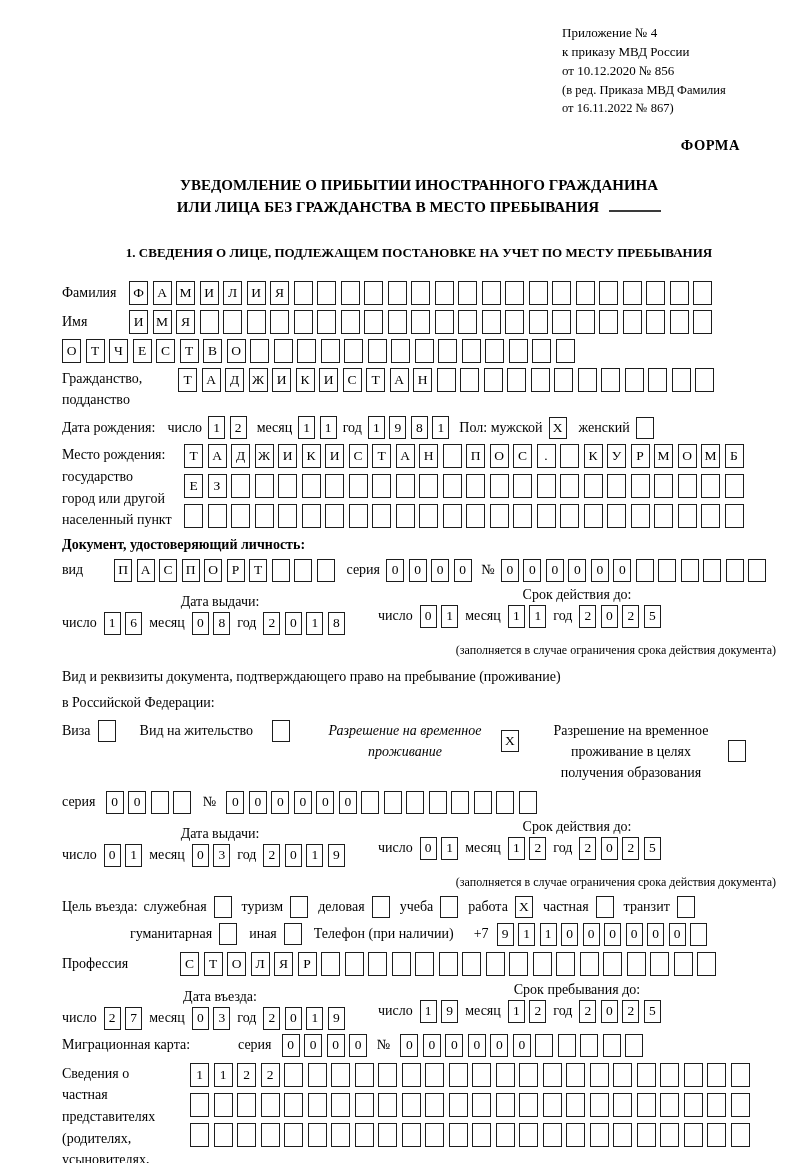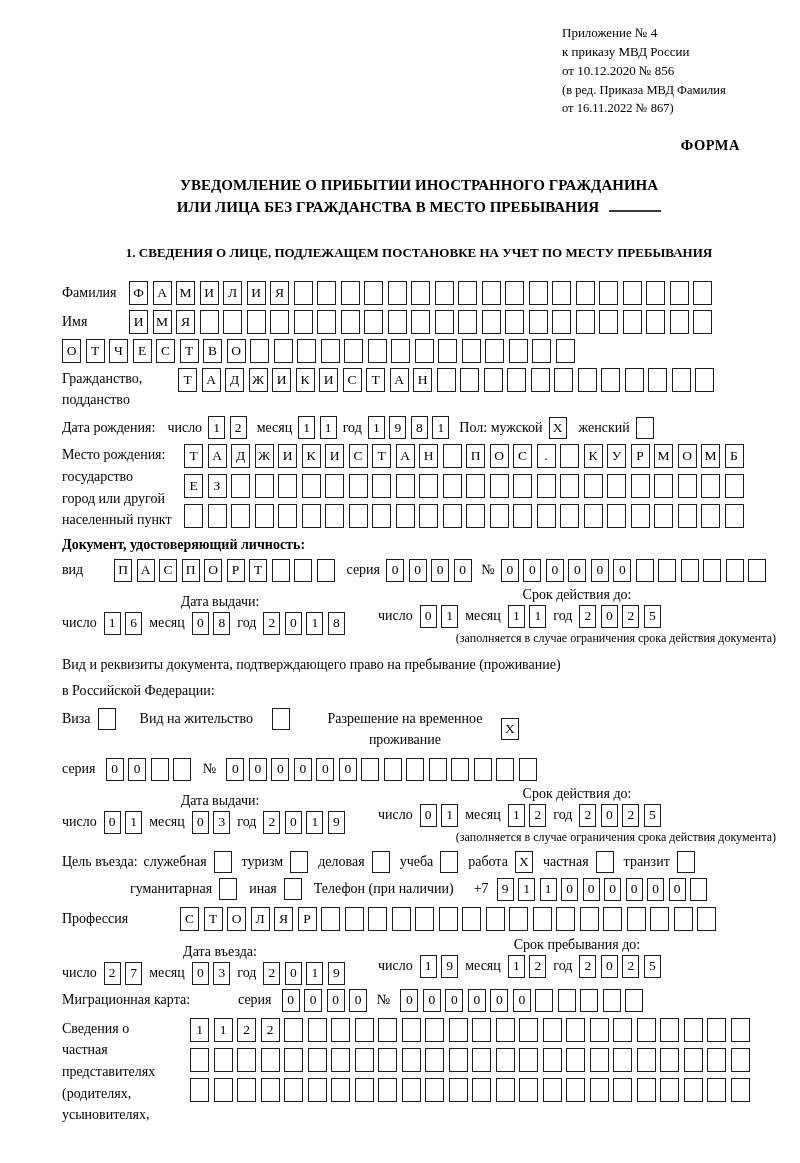--- a/index.html
+++ b/index.html
@@ -33,25 +33,25 @@
     width:18px; height:22px; border:1.7px solid #1d1d1d; box-sizing:border-box;
     display:inline-flex; align-items:center; justify-content:center; font-size:13.5px; flex:0 0 auto;
   }
   .pair { display:inline-flex; align-items:center; gap:7px; }
   
   .date-block { display:flex; margin-bottom:4px; }
   .date-col-l { width:316px;margin-top:7px; }
   .date-col-r { flex:1; }
   .date-title { text-align:center; margin-bottom:2px; }
   .date-fields { display:flex; align-items:center; gap:7px; }
-  .date-note { font-size:12px; text-align:right; margin-top:3px; white-space:nowrap; }
+  .date-note { font-size:12px; text-align:right; margin-top:15px; white-space:nowrap; }
   .doc-head { text-align:left; font-weight:bold; margin:6px 0 6px 0; }
   .mr6 { margin-right:6px; } .mr10 { margin-right:10px; } .mr12 { margin-right:12px; }
   .opt-label-wrap { display:inline-block; text-align:center; line-height:1.5; }
-  .w170 { width:178px; } .w175 { width:180px; }
+  .w170 { width:178px;font-style:italic; } .w175 { width:180px; }
 </style>
 </head>
 <body>
 
 <div class="page">
 
   <div class="apx">
     <div>Приложение № 4</div>
     <div>к приказу МВД России</div>
     <div>от 10.12.2020 № 856</div>
@@ -402,20 +402,24 @@
       <span class="checkbox"></span>
     </span>
     <span class="pair mr12" style="margin-left:12px">
       <span class="lbl">Вид на жительство</span>
       <span class="checkbox" style="margin-left:12px"></span>
     </span>
     <span class="pair mr12" style="margin-left:14px">
       <span class="opt-label-wrap w170">Разрешение на временное проживание</span>
       <span class="checkbox">X</span>
     </span>
+    <span class="pair" style="margin-left:10px">
+      <span class="opt-label-wrap w175">Разрешение на временное проживание в целях получения образования</span>
+      <span class="checkbox"></span>
+    </span>
   </div>
 
   <div class="row" style="margin-top:8px">
     <span class="lbl mr10">серия</span>
     <span class="cells sm mr12">
         <span class="cell">0</span>
         <span class="cell">0</span>
         <span class="cell"></span>
         <span class="cell"></span>
       </span>

